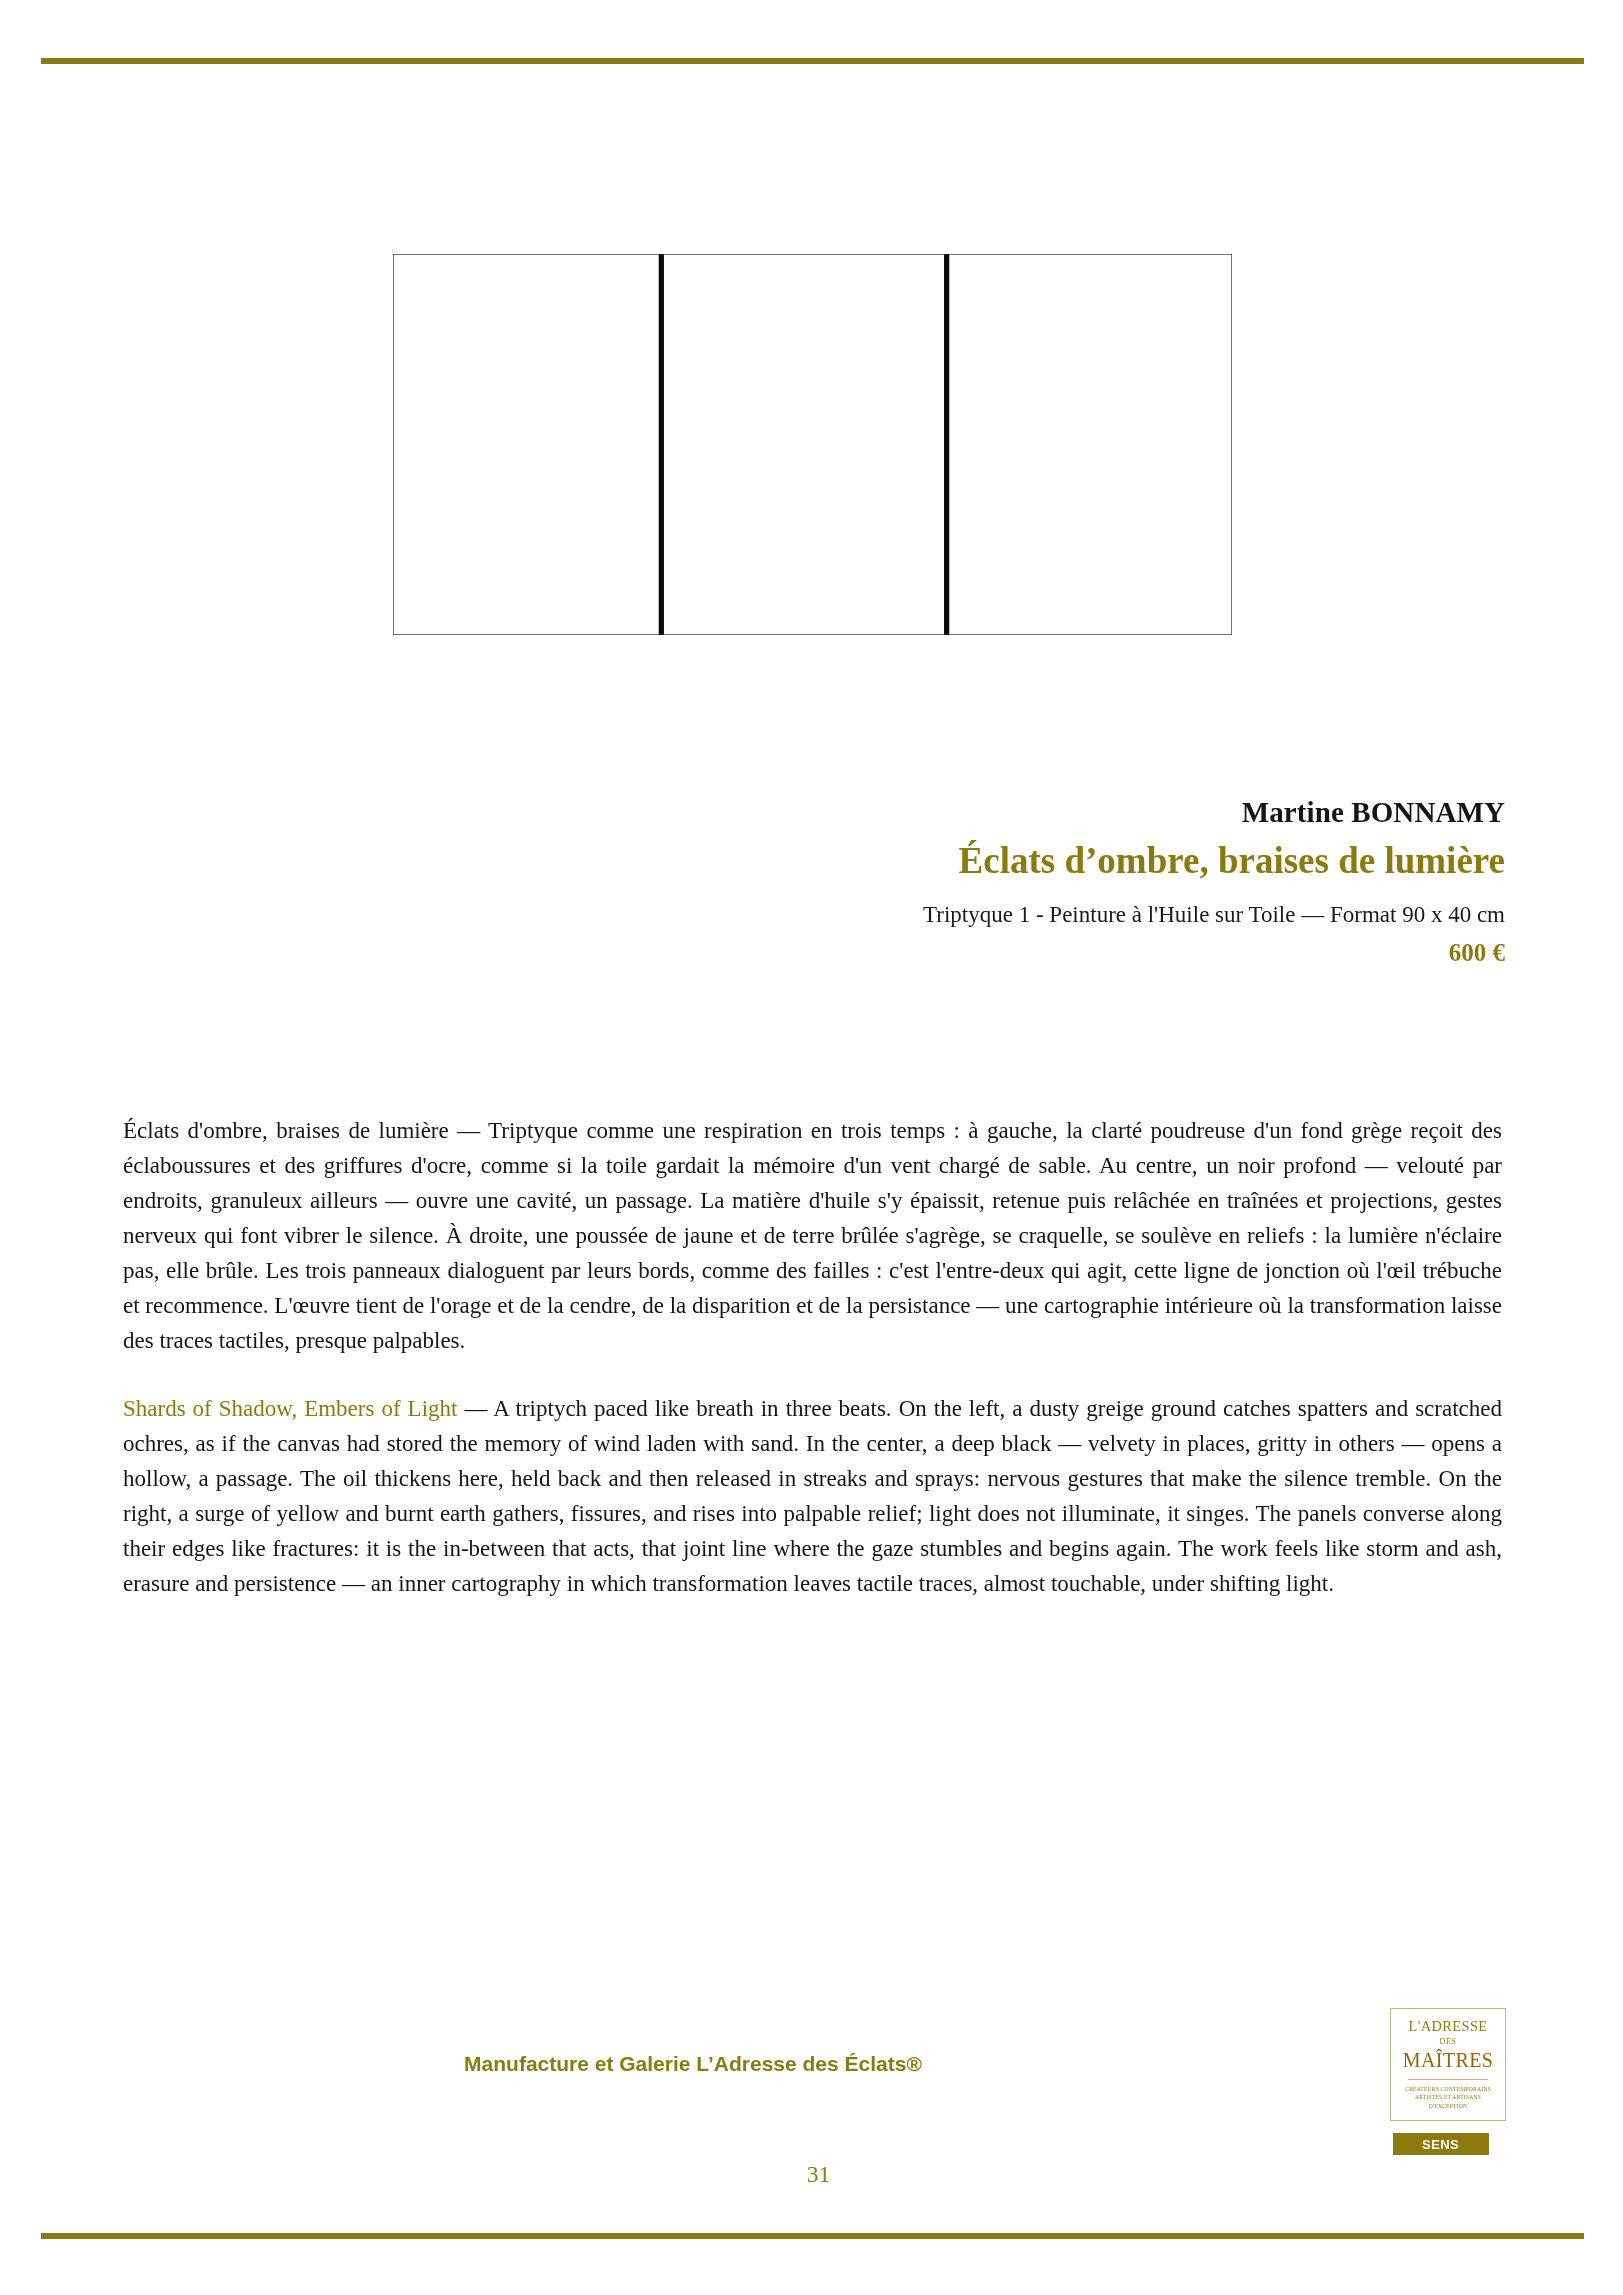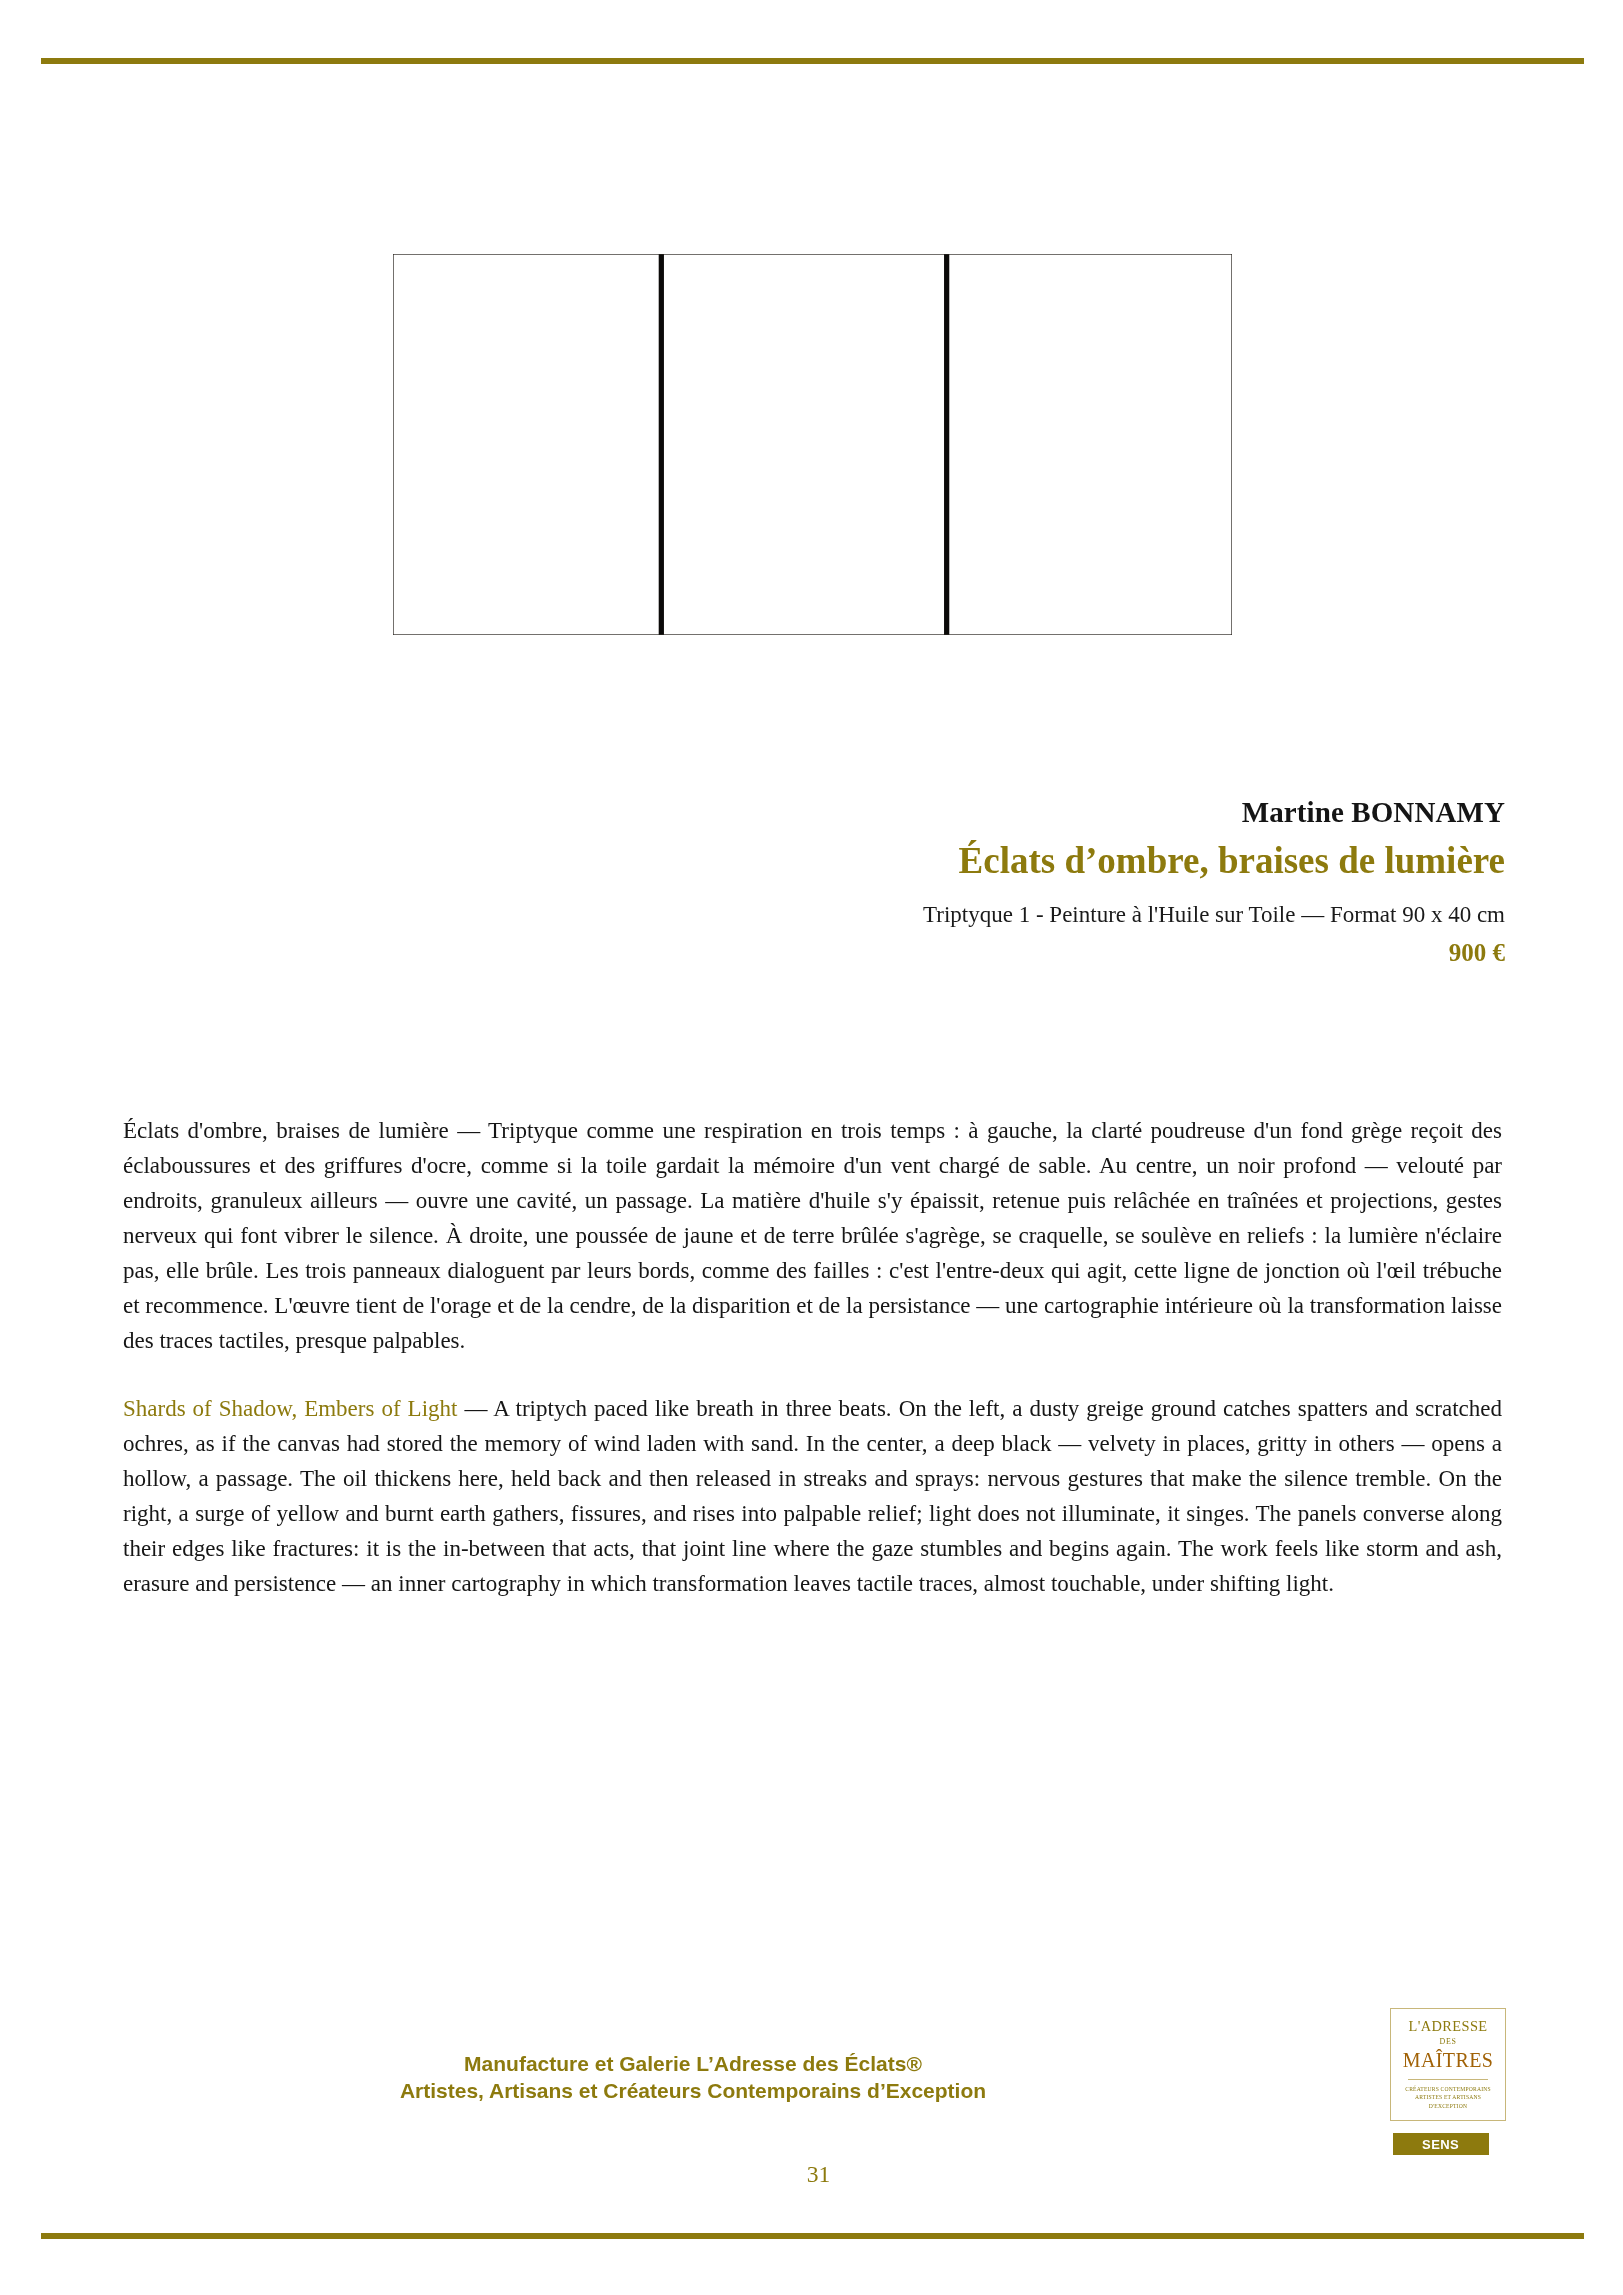--- a/index.html
+++ b/index.html
@@ -431,31 +431,30 @@
     <rect x="406" y="0" width="8" height="583" fill="#0b0a09"></rect>
     <rect x="842" y="0" width="8" height="583" fill="#0b0a09"></rect>
     <rect x="0" y="0" width="1282" height="583" fill="none" stroke="#2a2620" stroke-width="2"></rect>
   </svg>
 </div>
 
 <div class="titleblock">
   <div class="artist-name">Martine BONNAMY</div>
   <div class="work-title">Éclats d’ombre, braises de lumière</div>
   <div class="work-meta">Triptyque 1 - Peinture à l'Huile sur Toile — Format 90 x 40 cm</div>
-  <div class="work-price">900 €</div>
+  <div class="work-price">600 €</div>
 </div>
 
 <div class="body-copy">
   <p class="para">Éclats d'ombre, braises de lumière — Triptyque comme une respiration en trois temps : à gauche, la clarté poudreuse d'un fond grège reçoit des éclaboussures et des griffures d'ocre, comme si la toile gardait la mémoire d'un vent chargé de sable. Au centre, un noir profond — velouté par endroits, granuleux ailleurs — ouvre une cavité, un passage. La matière d'huile s'y épaissit, retenue puis relâchée en traînées et projections, gestes nerveux qui font vibrer le silence. À droite, une poussée de jaune et de terre brûlée s'agrège, se craquelle, se soulève en reliefs : la lumière n'éclaire pas, elle brûle. Les trois panneaux dialoguent par leurs bords, comme des failles : c'est l'entre-deux qui agit, cette ligne de jonction où l'œil trébuche et recommence. L'œuvre tient de l'orage et de la cendre, de la disparition et de la persistance — une cartographie intérieure où la transformation laisse des traces tactiles, presque palpables.</p>
   <p class="para"><span class="lead-en">Shards of Shadow, Embers of Light</span><span> — A triptych paced like breath in three beats. On the left, a dusty greige ground catches spatters and scratched ochres, as if the canvas had stored the memory of wind laden with sand. In the center, a deep black — velvety in places, gritty in others — opens a hollow, a passage. The oil thickens here, held back and then released in streaks and sprays: nervous gestures that make the silence tremble. On the right, a surge of yellow and burnt earth gathers, fissures, and rises into palpable relief; light does not illuminate, it singes. The panels converse along their edges like fractures: it is the in-between that acts, that joint line where the gaze stumbles and begins again. The work feels like storm and ash, erasure and persistence — an inner cartography in which transformation leaves tactile traces, almost touchable, under shifting light.</span></p>
 </div>
 
 <div class="footer">
   <div class="footer-line footer-company">Manufacture et Galerie L’Adresse des Éclats®</div>
-  <div class="footer-line footer-tagline">Artistes, Artisans et Créateurs Contemporains d’Exception</div>
 </div>
 
 <div class="page-number">31</div>
 
 <div class="brand-block">
   <div class="brand-card">
     <div class="brand-l1">L'ADRESSE</div>
     <div class="brand-l2">DES</div>
     <div class="brand-l3">MAÎTRES</div>
     <div class="brand-divider"></div>

